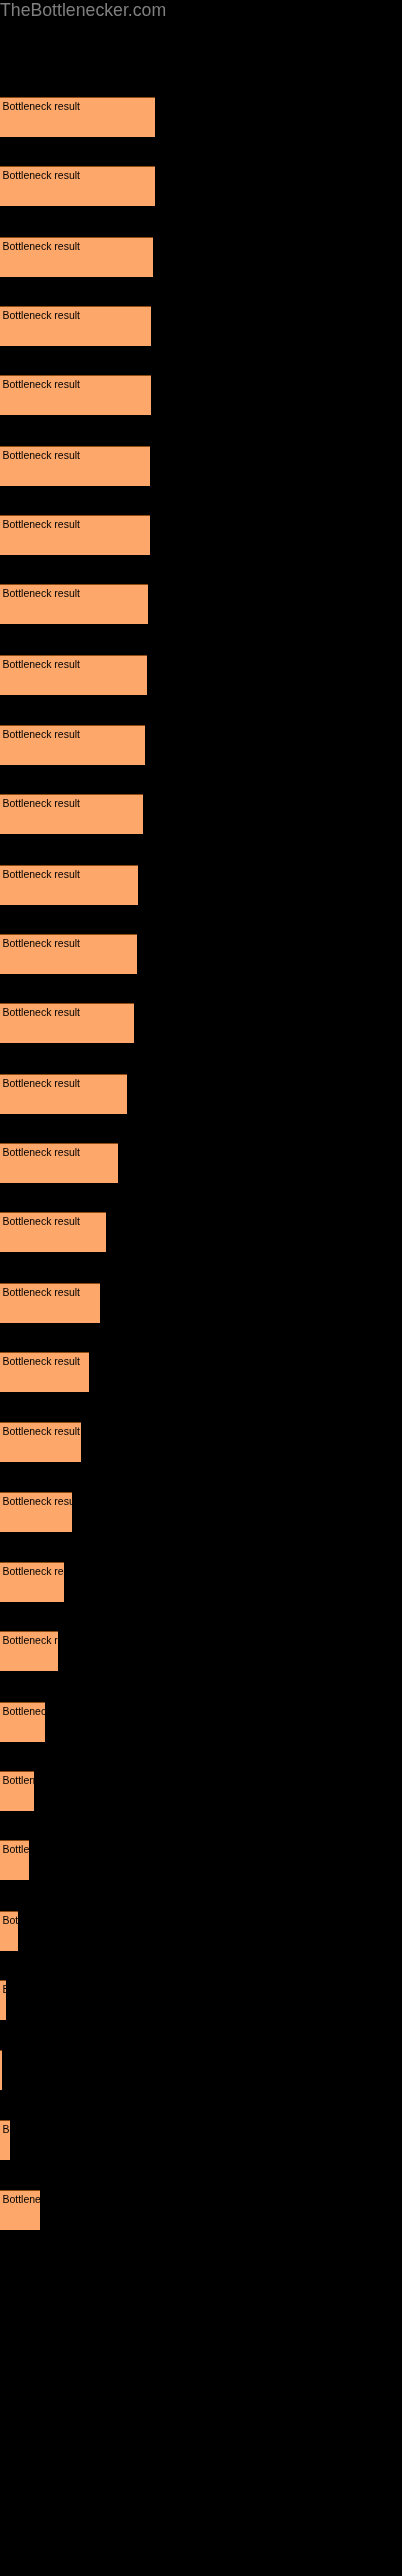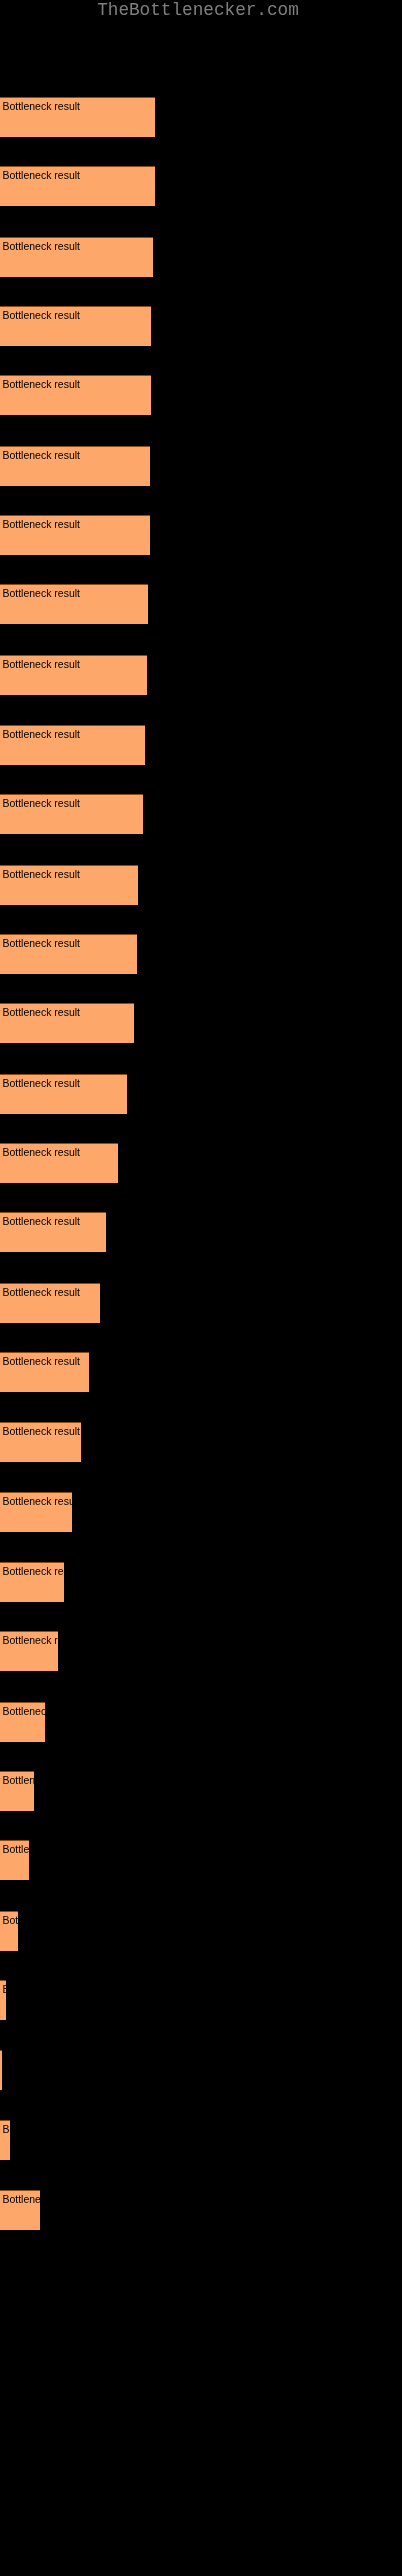--- a/index.html
+++ b/index.html
@@ -13,23 +13,23 @@
     position: relative;
     overflow: hidden;
     font-family: "Liberation Sans", sans-serif;
     -webkit-font-smoothing: antialiased;
   }
   #watermark {
     position: absolute;
     top: 0px;
     left: 0px;
     width: 396px;
-    text-align: center;
+    text-align: left;
     color: #7f7f7f;
-    font-family: Liberation Mono, monospace;
+    font-family: Liberation Sans, sans-serif;
     font-size: 17.7px;
     line-height: 21px;
     letter-spacing: 0px;
     white-space: nowrap;
     user-select: none;
   }
   #chart {
     position: absolute;
     left: 0px;
     top: 0px;

